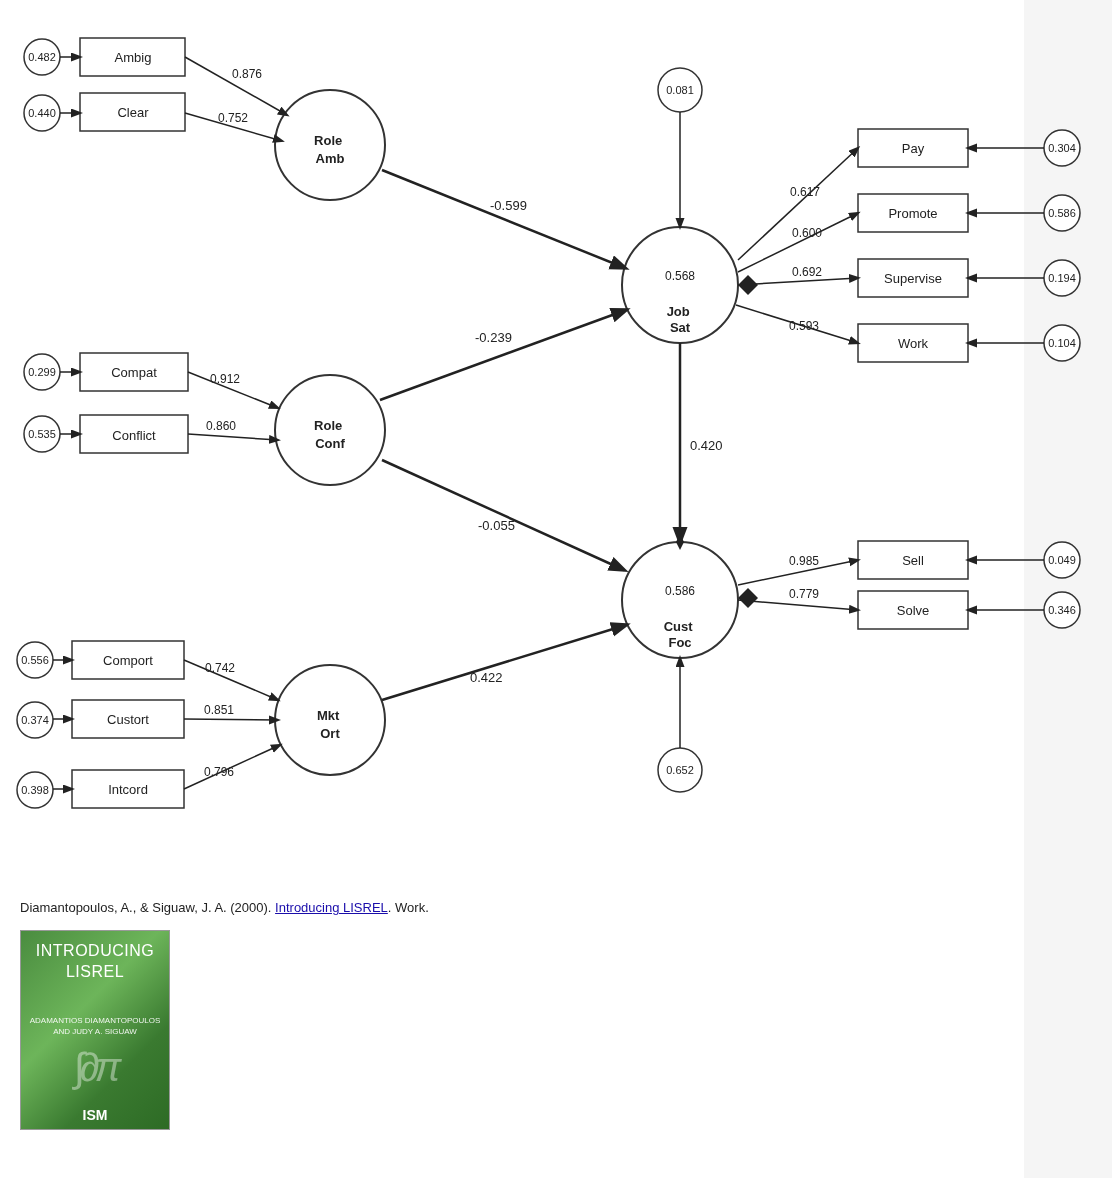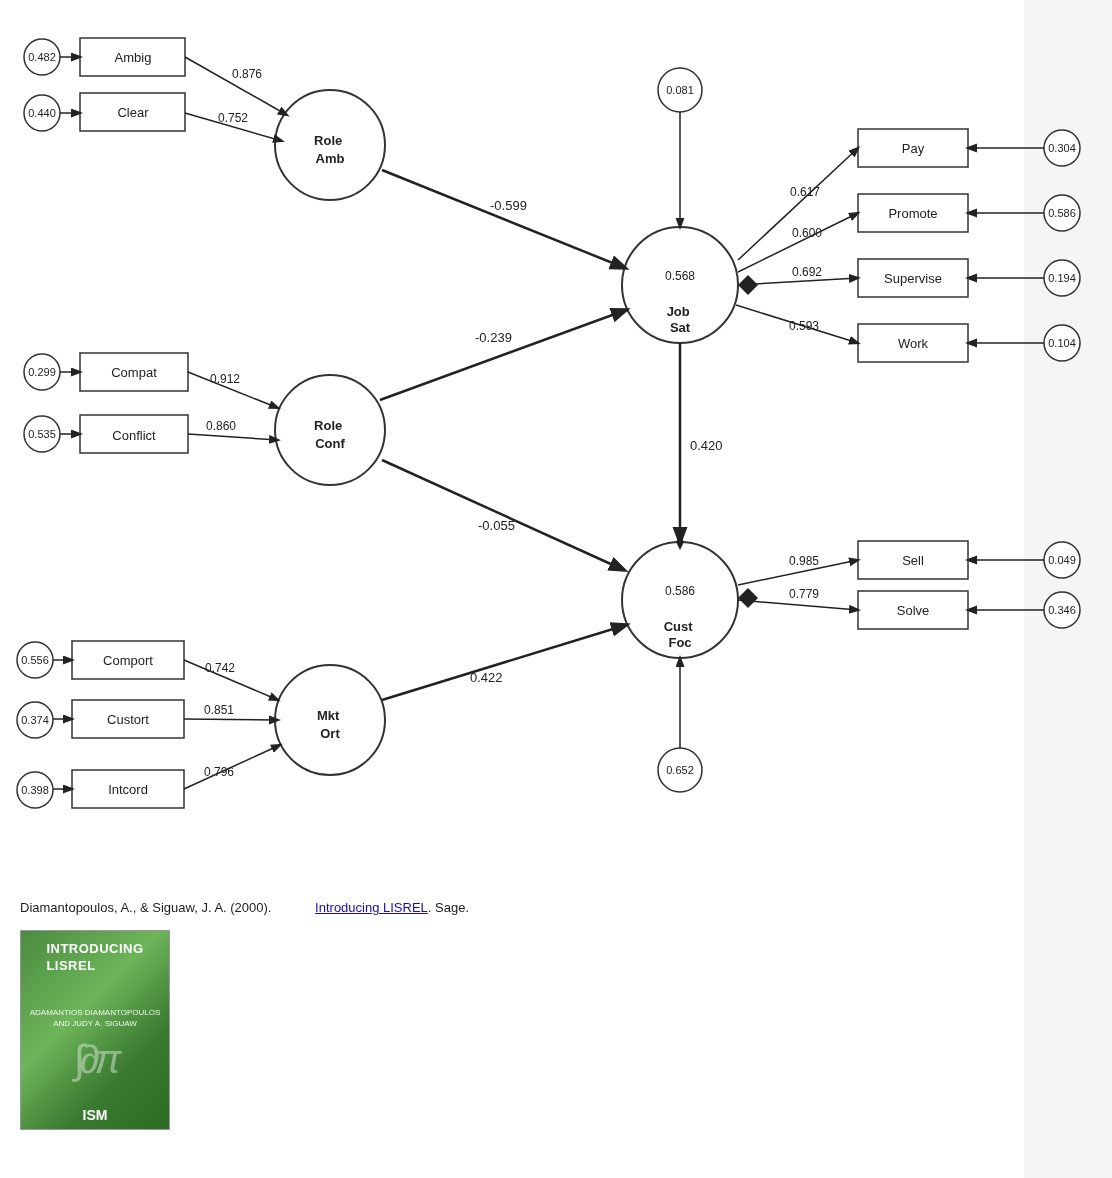--- a/index.html
+++ b/index.html
@@ -26,41 +26,41 @@
       pointer-events: none;
     }
     .citation-area {
       position: absolute;
       top: 900px;
       left: 20px;
       font-size: 13px;
     }
     .citation-area a {
       color: #1a0dab;
-      margin-left: 40px;
     }
     .book-cover {
       position: absolute;
       top: 930px;
       left: 20px;
       width: 150px;
       height: 200px;
       background: linear-gradient(135deg, #4a8c3f 0%, #6db55a 40%, #3a7a30 70%, #2d6b25 100%);
       border: 1px solid #999;
       display: flex;
       flex-direction: column;
       align-items: center;
       justify-content: flex-start;
       padding: 10px 8px;
       color: white;
       overflow: hidden;
     }
     .book-title {
-      font-size: 13px;
-      font-weight: bold;
+      font-size: 16px;
+      font-weight: normal;
+      text-align: center;
       line-height: 1.3;
       margin-bottom: 6px;
       letter-spacing: 0.5px;
     }
     .book-subtitle {
       font-size: 8px;
       text-align: center;
       line-height: 1.4;
       opacity: 0.9;
       margin-top: 26px;
@@ -297,21 +297,21 @@
     <line x1="680" y1="748" x2="680" y2="658" stroke="#222" stroke-width="1.5" marker-end="url(#arrow)"></line>
 
     <polygon points="738,285 748,275 758,285 748,295" fill="#222"></polygon>
 
     <polygon points="738,598 748,588 758,598 748,608" fill="#222"></polygon>
 
     <polygon points="676,542 680,534 684,542 680,550" fill="#222"></polygon>
   </svg>
 
   <div class="citation-area">
-    <span>Diamantopoulos, A., &amp; Siguaw, J. A. (2000). </span><a href="#">Introducing LISREL</a><span>. Sage.</span>
+    <span>Diamantopoulos, A., &amp; Siguaw, J. A. (2000). </span><a href="#">Introducing LISREL</a><span>. Work.</span>
   </div>
 
   <div class="book-cover">
     <div class="book-title">INTRODUCING<br>LISREL</div>
     <div class="book-subtitle">ADAMANTIOS DIAMANTOPOULOS<br>AND JUDY A. SIGUAW</div>
     <div class="book-decoration">∫∂π</div>
     <div class="book-publisher">ISM</div>
   </div>
 </div>
 

